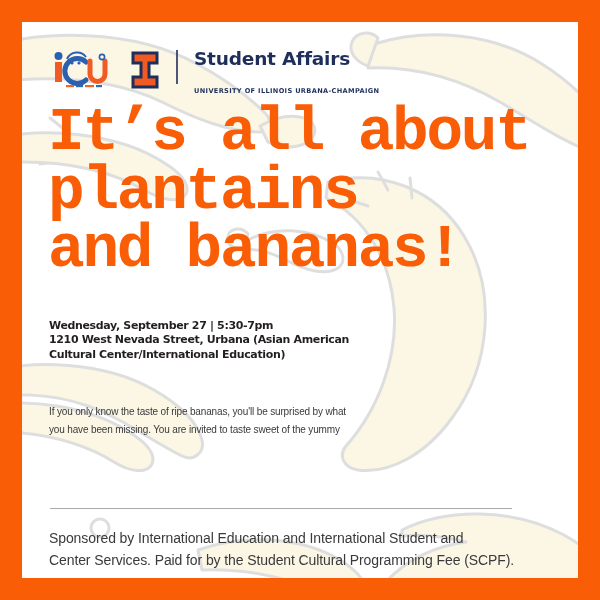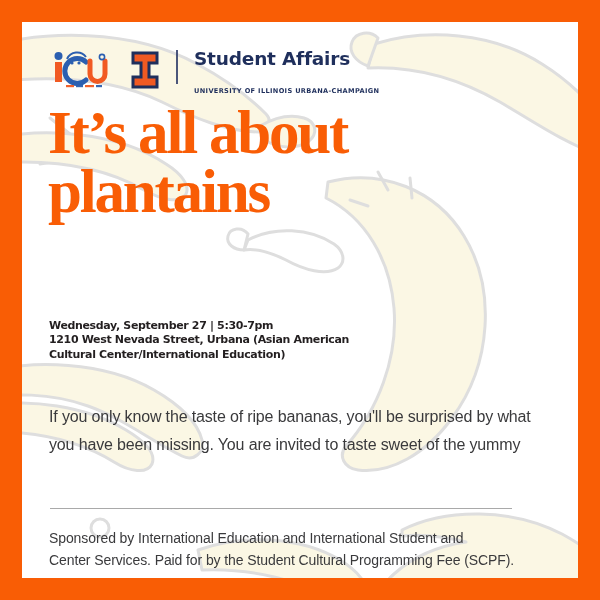--- a/index.html
+++ b/index.html
@@ -86,21 +86,21 @@
     margin-top: 19px;
     white-space: nowrap;
   }
 
   
   .headline {
     position: absolute;
     left: 26px;
     top: 82px;
     width: 520px;
-    font-family: Liberation Serif, serif;
+    font-family: Liberation Mono, monospace;
     font-weight: bold;
     font-size: 61px;
     line-height: 0.96;
     letter-spacing: -2.2px;
     color: #f95d05;
   }
   .headline .hl-line { display: block; white-space: nowrap; }
 
   
   .details {
@@ -117,21 +117,21 @@
   }
   .details .dt-line { display: block; white-space: nowrap; }
 
   
   .body-copy {
     position: absolute;
     left: 27px;
     top: 381px;
     width: 508px;
     font-family: "Liberation Sans", sans-serif;
-    font-size: 16px;
+    font-size: 10px;
     line-height: 1.76;
     color: #3a3a3c;
     letter-spacing: -0.15px;
   }
   .body-copy .bc-line { display: block; white-space: nowrap; }
 
   
   .divider {
     position: absolute;
     left: 28px;
@@ -268,20 +268,21 @@
 
         <div class="sa-block">
           <div class="sa-title">Student Affairs</div>
           <div class="sa-sub">UNIVERSITY OF ILLINOIS URBANA-CHAMPAIGN</div>
         </div>
       </div>
 
       <div class="headline">
         <span class="hl-line">It’s all about</span>
         <span class="hl-line">plantains</span>
+        <span class="hl-line">and bananas!</span>
       </div>
 
       <div class="details">
         <span class="dt-line">Wednesday, September 27 | 5:30-7pm</span>
         <span class="dt-line">1210 West Nevada Street, Urbana (Asian American</span>
         <span class="dt-line">Cultural Center/International Education)</span>
       </div>
 
       <div class="body-copy">
         <span class="bc-line">If you only know the taste of ripe bananas, you'll be surprised by what</span>

